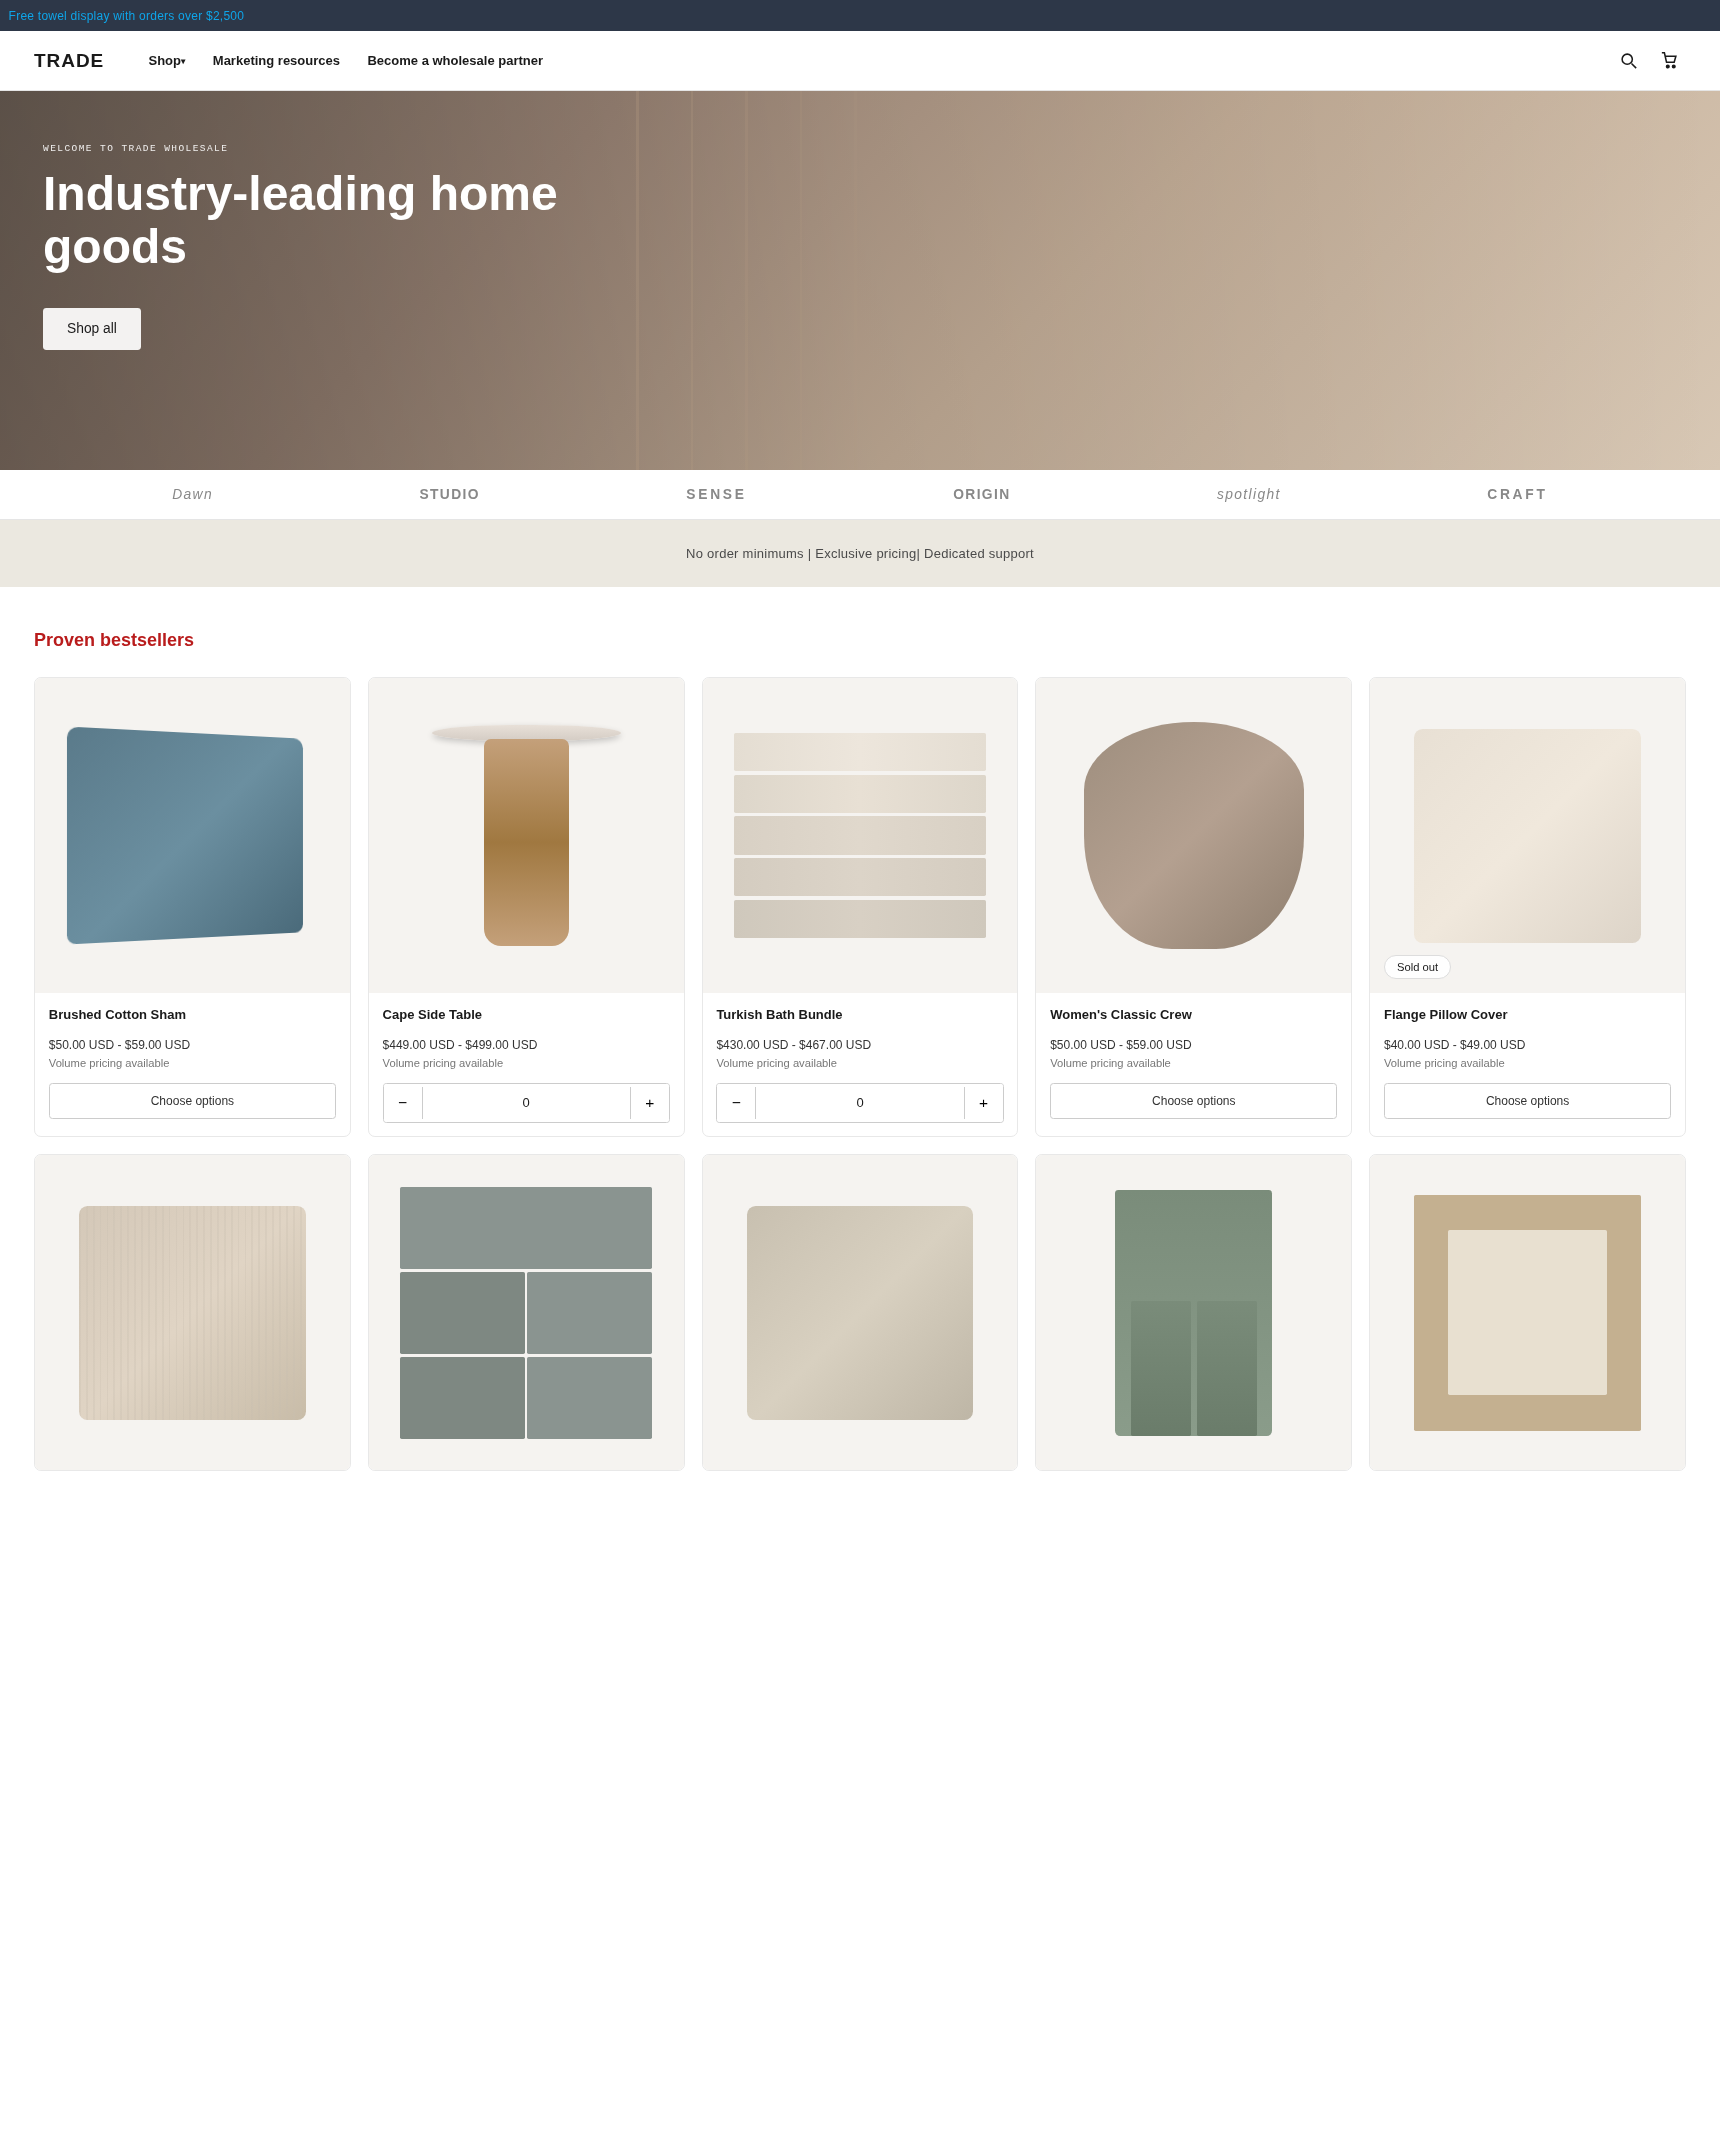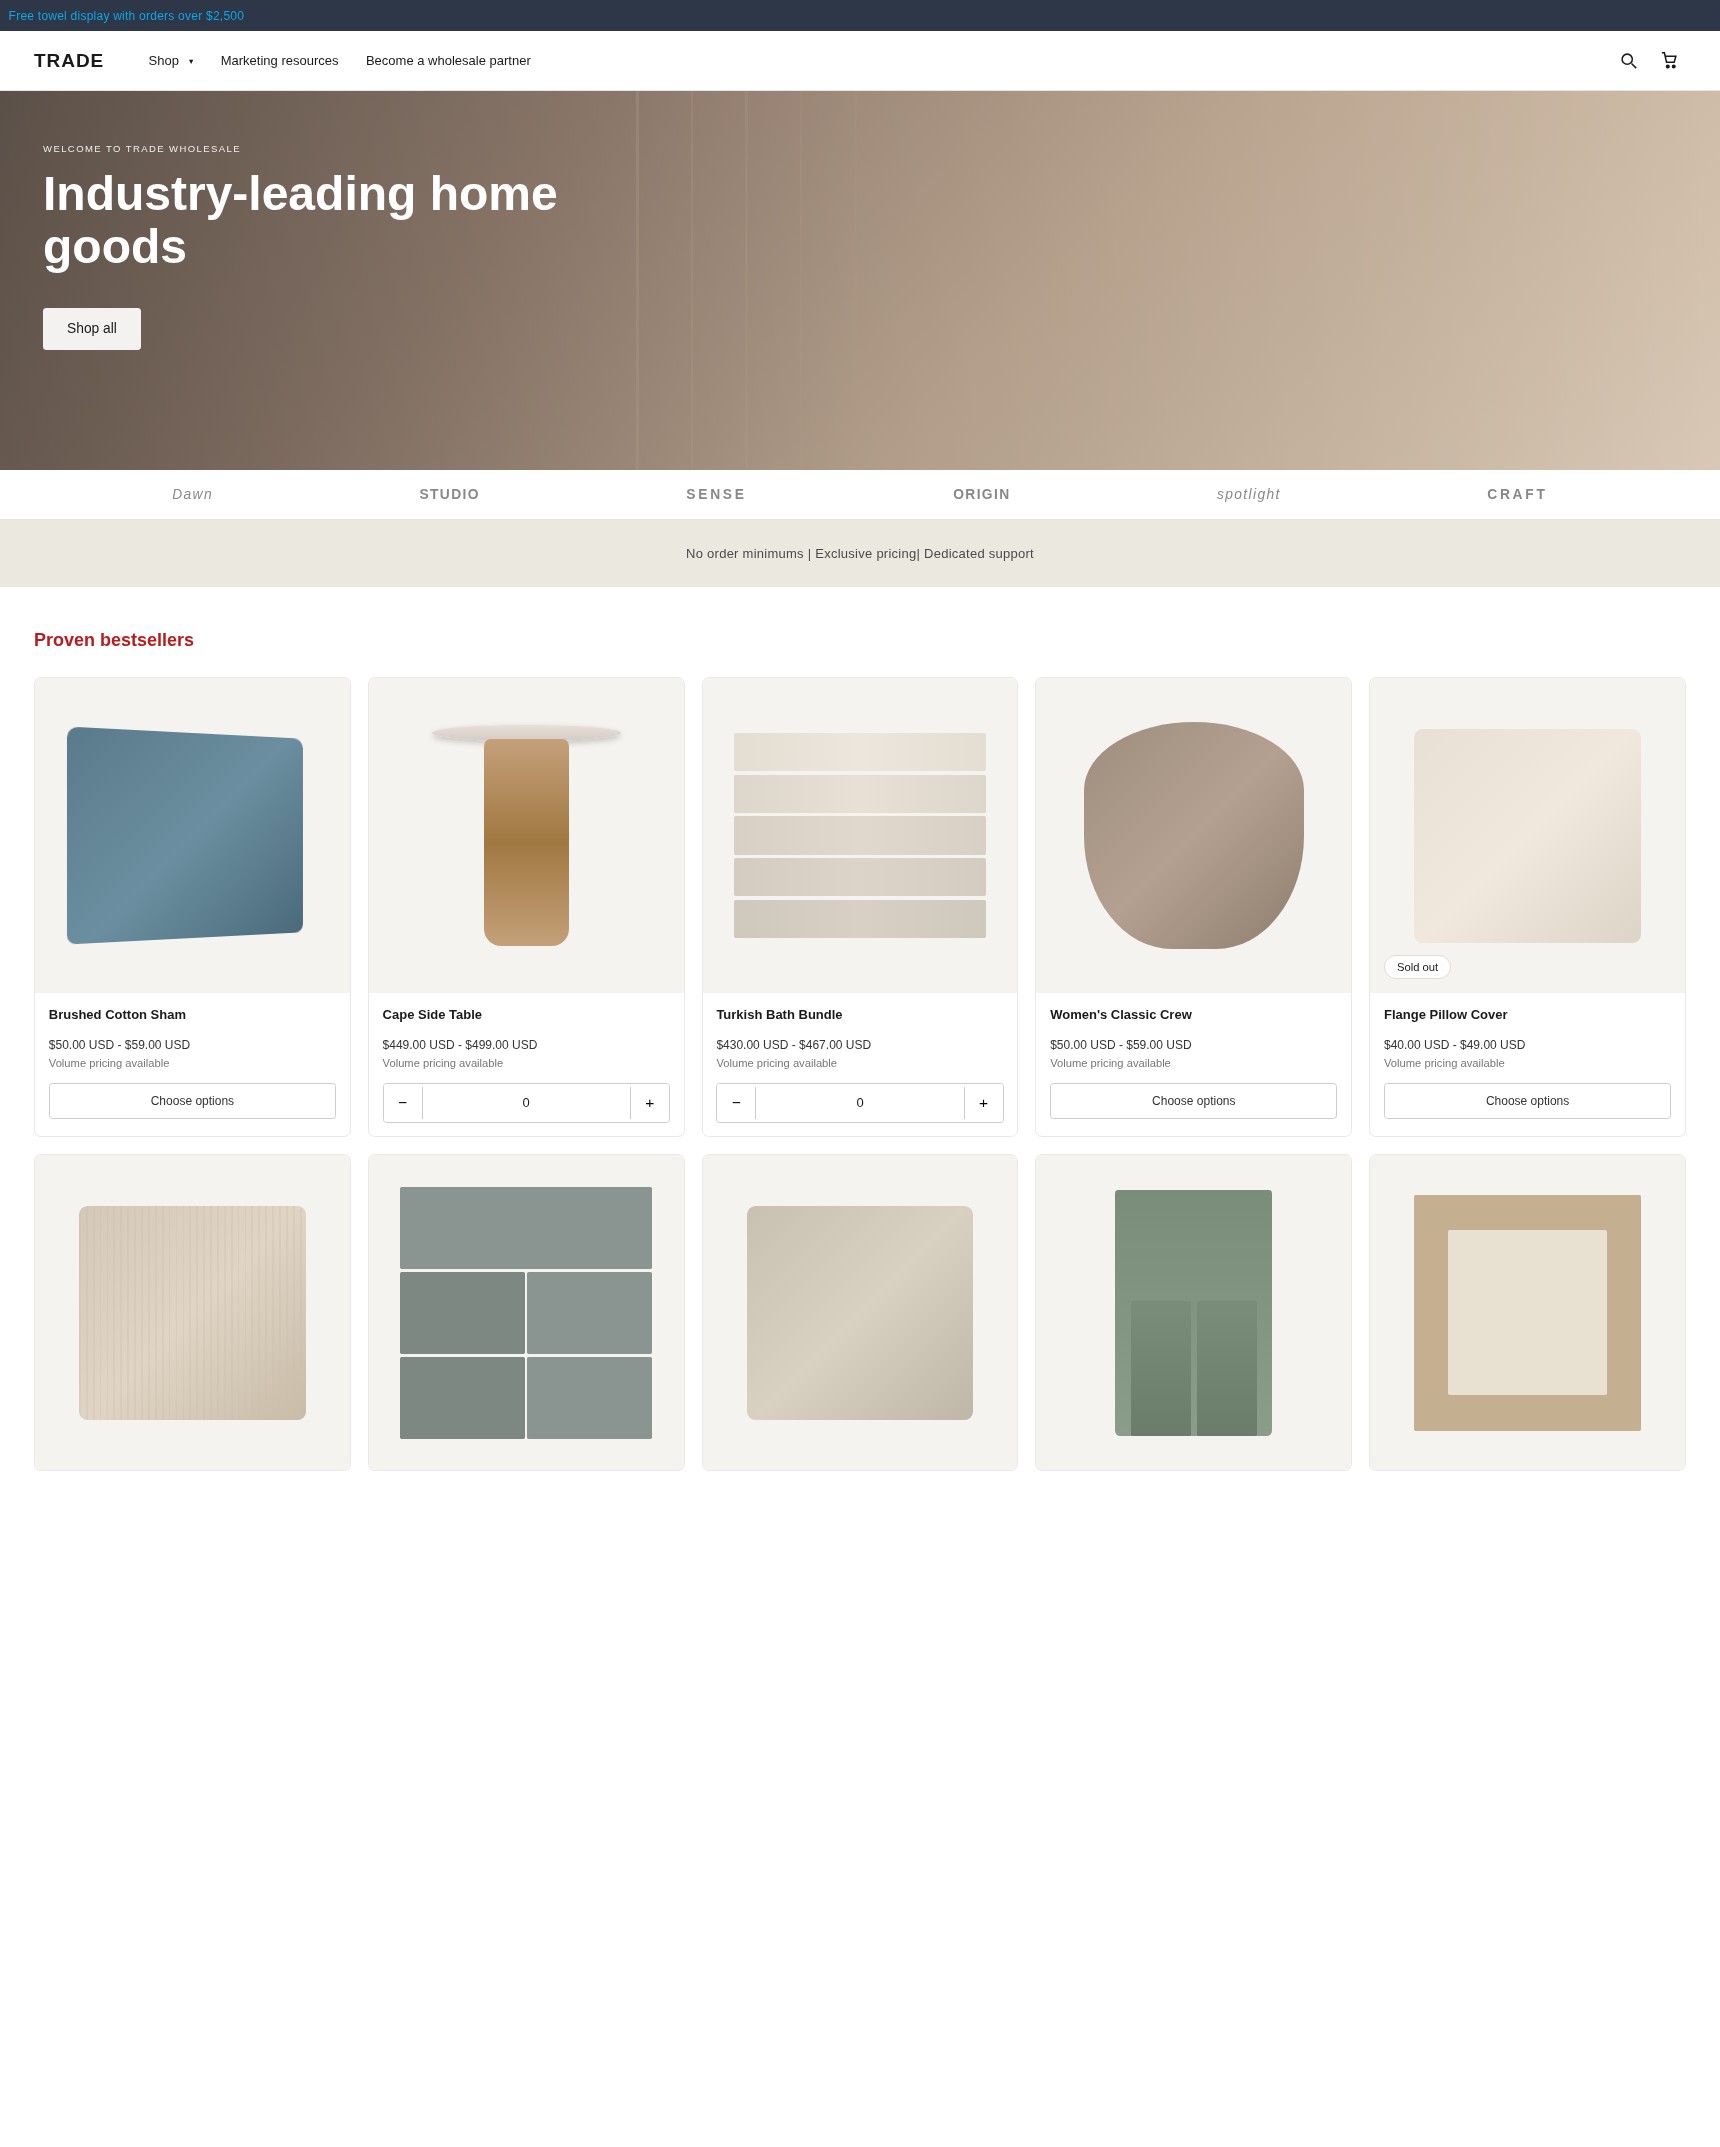--- a/index.html
+++ b/index.html
@@ -39,21 +39,22 @@
       flex: 1;
     }
     .nav-link {
       font-size: 13px;
       color: #1a1a1a;
       text-decoration: none;
       padding: 6.9px 10.3px;
       cursor: pointer;
       display: flex;
       align-items: center;
-      gap: 10px;
+      gap: 0;
+      font-weight: bold;
     }
     .nav-link .chevron {
       font-size: 8.6px;
     }
     .header-icons {
       display: flex;
       align-items: center;
       gap: 6.9px;
       margin-left: auto;
     }
@@ -91,20 +92,21 @@
       position: relative;
       z-index: 2;
       color: #fff;
     }
     .hero-eyebrow {
       font-size: 9.5px;
       letter-spacing: 0.15em;
       text-transform: uppercase;
       margin-bottom: 13.8px;
       opacity: 0.9;
+      font-family: Liberation Mono, monospace;
     }
     .hero-title {
       font-size: 48px;
       font-weight: 700;
       line-height: 1.1;
       margin-bottom: 34px;
       max-width: 585px;
     }
     .hero-btn {
       background: rgba(255,255,255,0.92);

